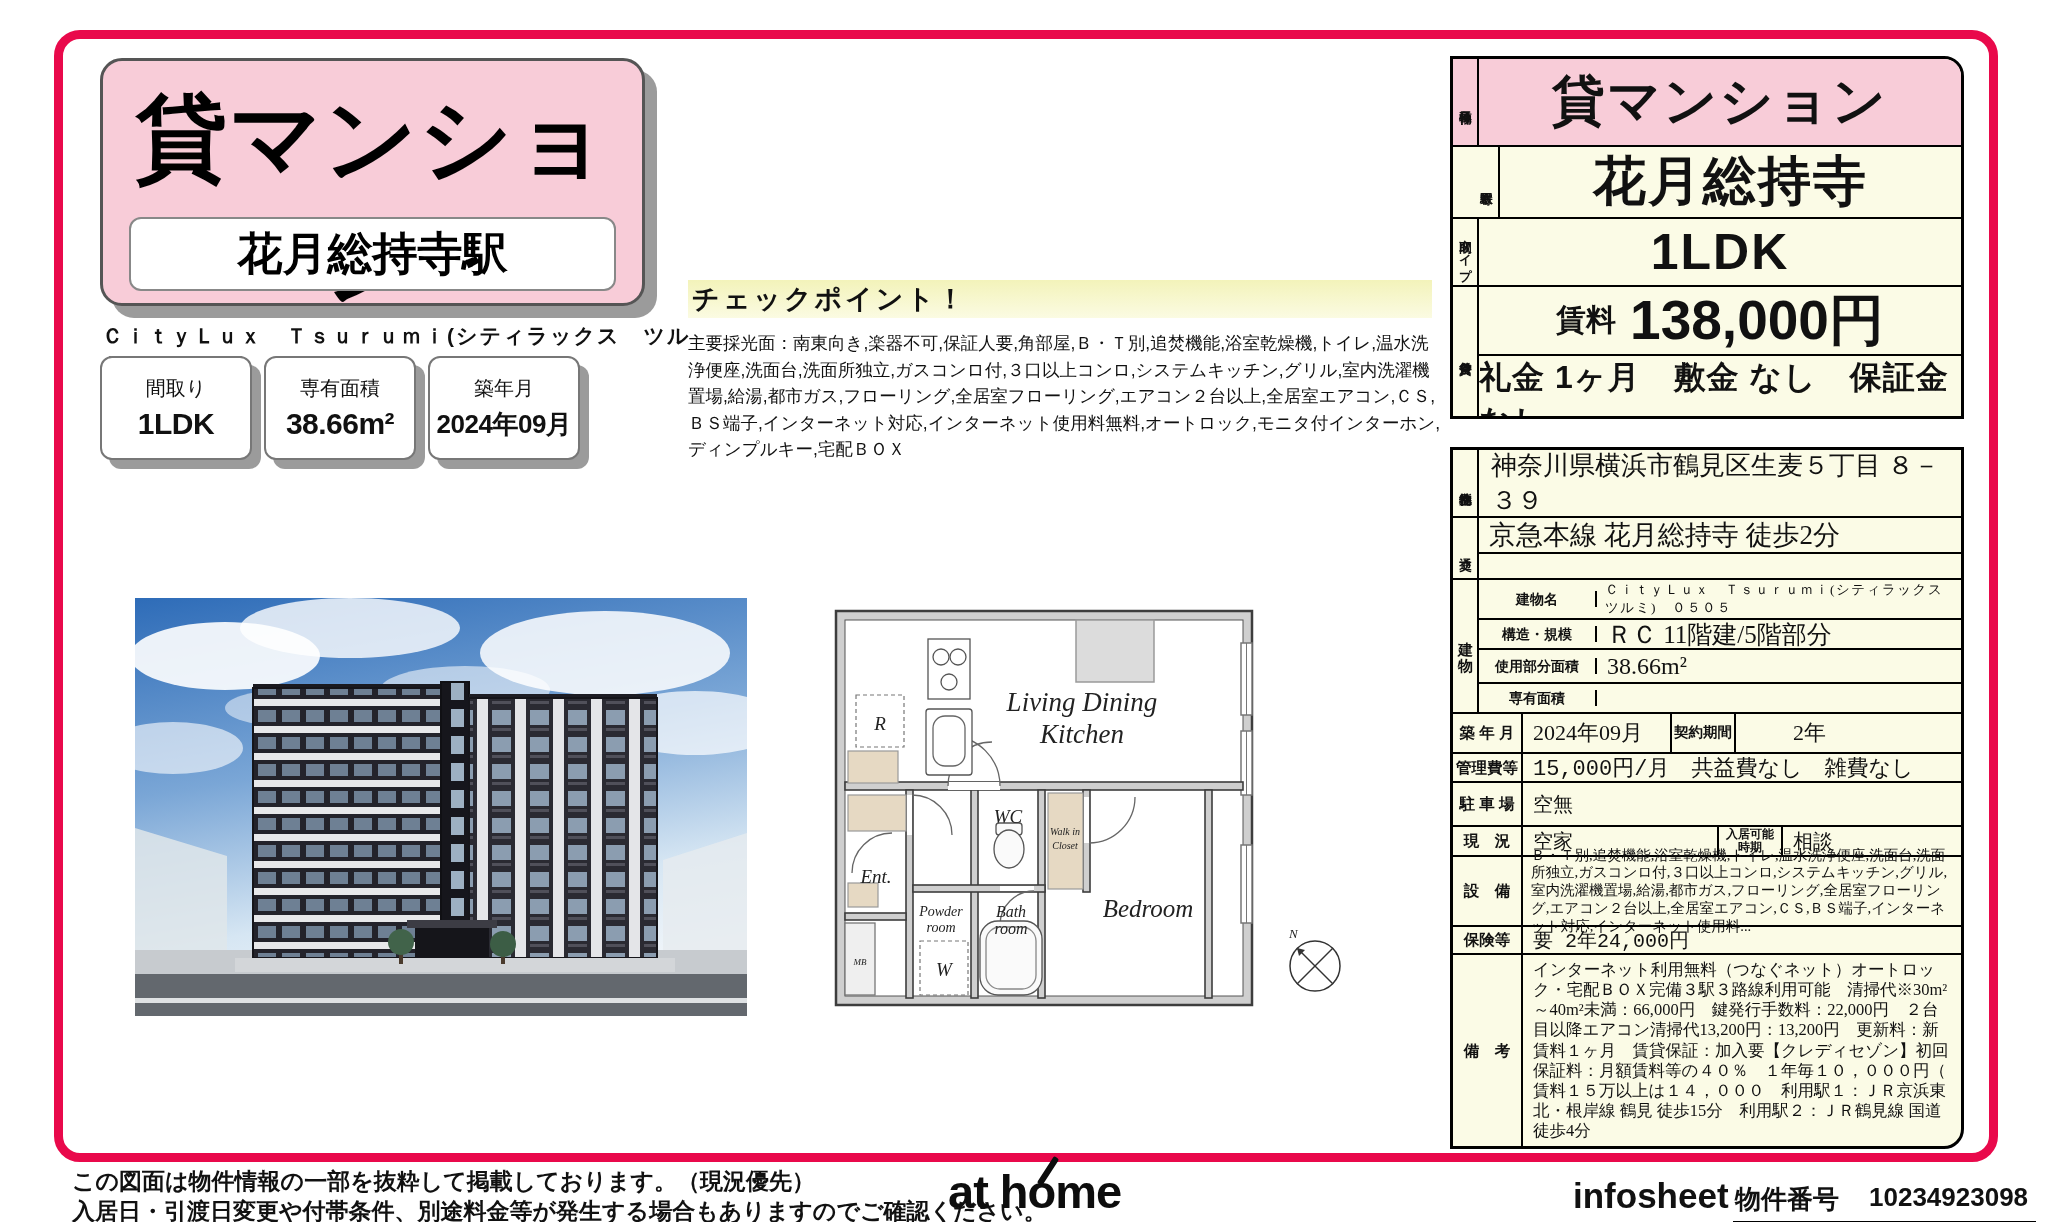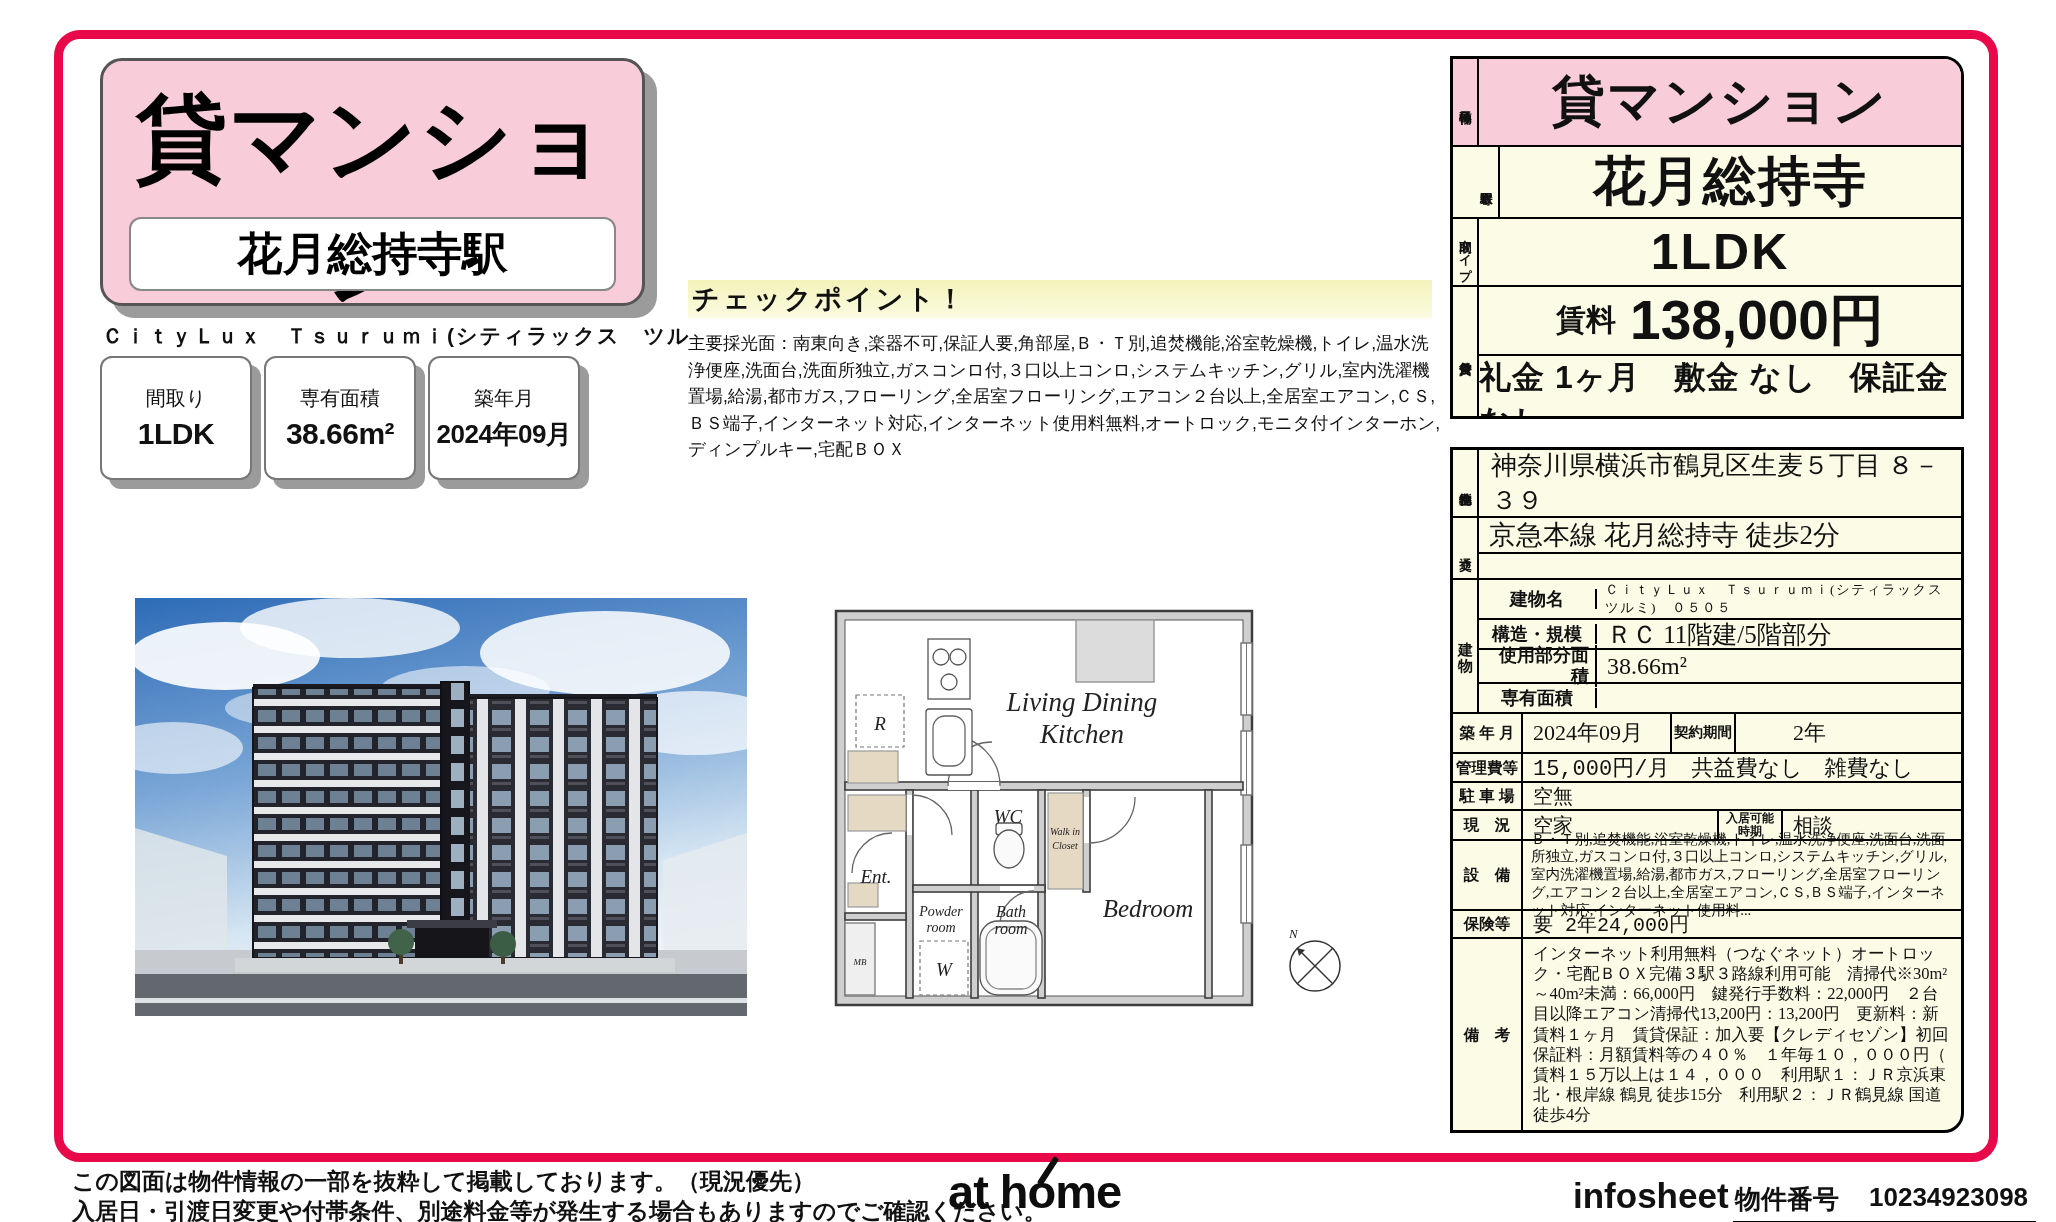--- a/index.html
+++ b/index.html
@@ -15,21 +15,21 @@
                box-shadow:12px 12px 0 #9b9b9b; }
   .title-main { position:absolute; left:0; right:0; top:16px; text-align:center;
                 font-size:92px; font-weight:900; letter-spacing:1px; color:#000; }
   .station-box { position:absolute; left:26px; right:26px; bottom:12px; height:74px;
                  background:#ffffff; border:2px solid #888; border-radius:12px;
                  display:flex; align-items:center; justify-content:center;
                  font-size:45px; font-weight:800; color:#000; }
   .building-line { position:absolute; left:102px; top:322px; width:620px;
                    font-size:21px; font-weight:600; letter-spacing:2px; }
 
-  .spec-box { position:absolute; top:356px; width:152px; height:124px; background:#fff;
+  .spec-box { position:absolute; top:356px; width:152px; height:104px; background:#fff;
               border:2.5px solid #777; border-radius:12px; box-shadow:9px 9px 0 #9b9b9b;
               display:flex; flex-direction:column; align-items:center; justify-content:center; }
   .spec-label { font-size:20px; font-weight:500; }
   .spec-value { font-size:30px; font-weight:800; margin-top:5px; letter-spacing:-0.5px; }
   .spec-value.small { font-size:26px; }
 
   
   .cp-head { position:absolute; left:688px; top:280px; width:744px; height:38px;
              background:linear-gradient(to bottom,#f3f3ba,#fbfbe2);
              display:flex; align-items:center; font-size:27px; font-weight:800;
@@ -49,22 +49,22 @@
   .band { display:flex; }
   .band + .band { border-top:2.5px solid #000; }
   .pinkband { background:#f8ccd8; }
   .vlab { width:26px; border-right:2.5px solid #000; display:flex; align-items:center;
           justify-content:center; writing-mode:vertical-rl; text-orientation:upright;
           font-size:12.5px; font-weight:700; padding:3px 0; flex:none; }
   .hlab { width:70px; border-right:2.5px solid #000; display:flex; align-items:center;
           justify-content:center; font-size:15.5px; font-weight:700; flex:none;
           text-align:center; line-height:1.15; }
   .ilab { width:118px; border-right:2.5px solid #000; display:flex; align-items:center;
-          justify-content:center; font-size:18px; font-weight:700; flex:none;
-          text-align:right; line-height:1.15; padding:0 6px; }
+          justify-content:center; font-size:14px; font-weight:700; flex:none;
+          text-align:left; line-height:1.15; padding:0 6px; }
   .cell { flex:1; display:flex; align-items:center; min-width:0; }
   .center { justify-content:center; }
   .stack { flex:1; display:flex; flex-direction:column; min-width:0; }
   .subrow { display:flex; align-items:center; min-width:0; }
   .bt { border-top:2.5px solid #000; }
   .sublab { width:66px; border-left:2.5px solid #000; border-right:2.5px solid #000;
             display:flex; align-items:center; justify-content:center; font-size:14.5px;
             font-weight:700; flex:none; text-align:center; line-height:1.1; align-self:stretch; }
   .subval { width:178px; flex:none; display:flex; align-items:flex-start; padding:4px 0 0 10px; }
 
@@ -344,21 +344,21 @@
     <div class="band" style="height:40px;">
       <div class="hlab">築 年 月</div>
       <div class="cell serif builtv">2024年09月</div>
       <div class="sublab">契約期間</div>
       <div class="subval serif" style="font-size:22px;margin-left:47px;">2年</div>
     </div>
     <div class="band" style="height:29px;">
       <div class="hlab">管理費等</div>
       <div class="cell serif mgmt">15,000円/月　共益費なし　雑費なし</div>
     </div>
-    <div class="band" style="height:28px;">
+    <div class="band" style="height:44px;">
       <div class="hlab">駐 車 場</div>
       <div class="cell serif pv">空無</div>
     </div>
     <div class="band" style="height:30px;">
       <div class="hlab">現　況</div>
       <div class="cell serif pv">空家</div>
       <div class="sublab" style="font-size:12px;">入居可能 時期</div>
       <div class="subval serif" style="font-size:20px; align-items:center; padding-top:0;">相談</div>
     </div>
     <div class="band" style="height:70px;">

